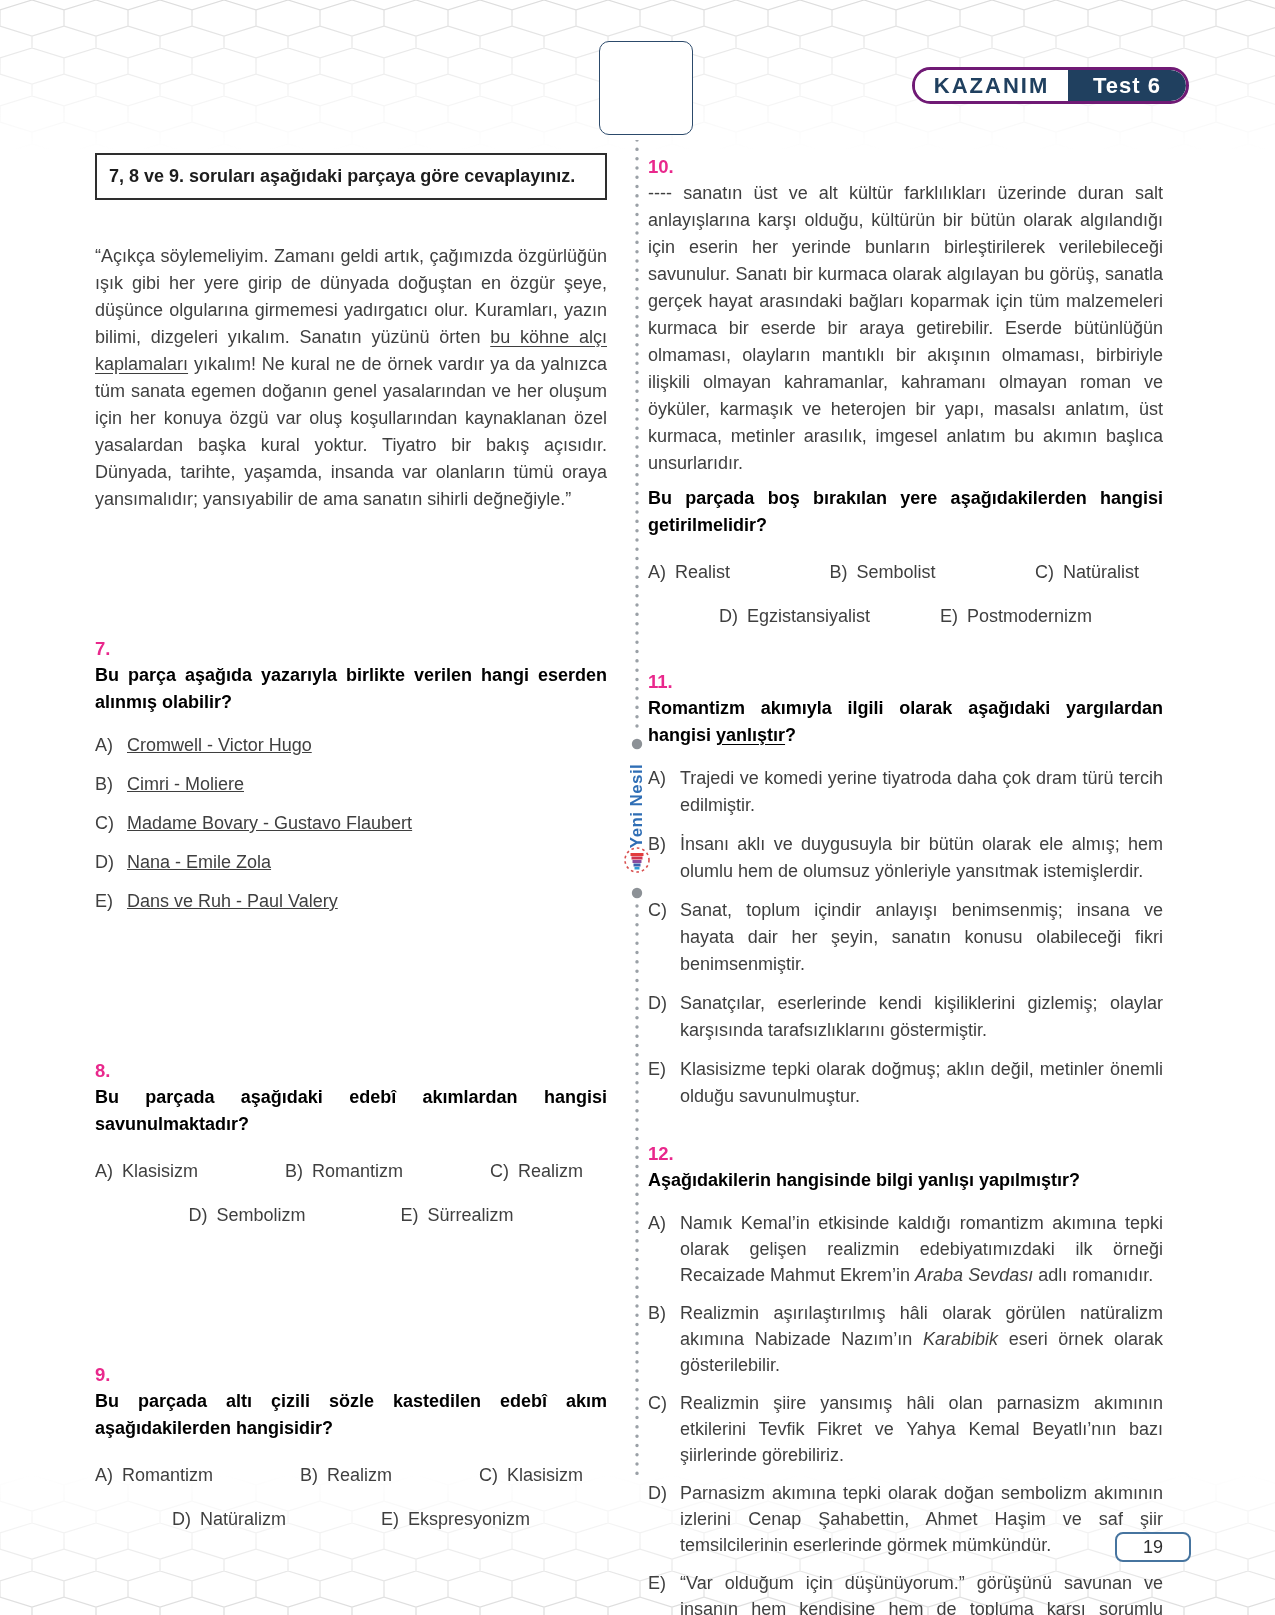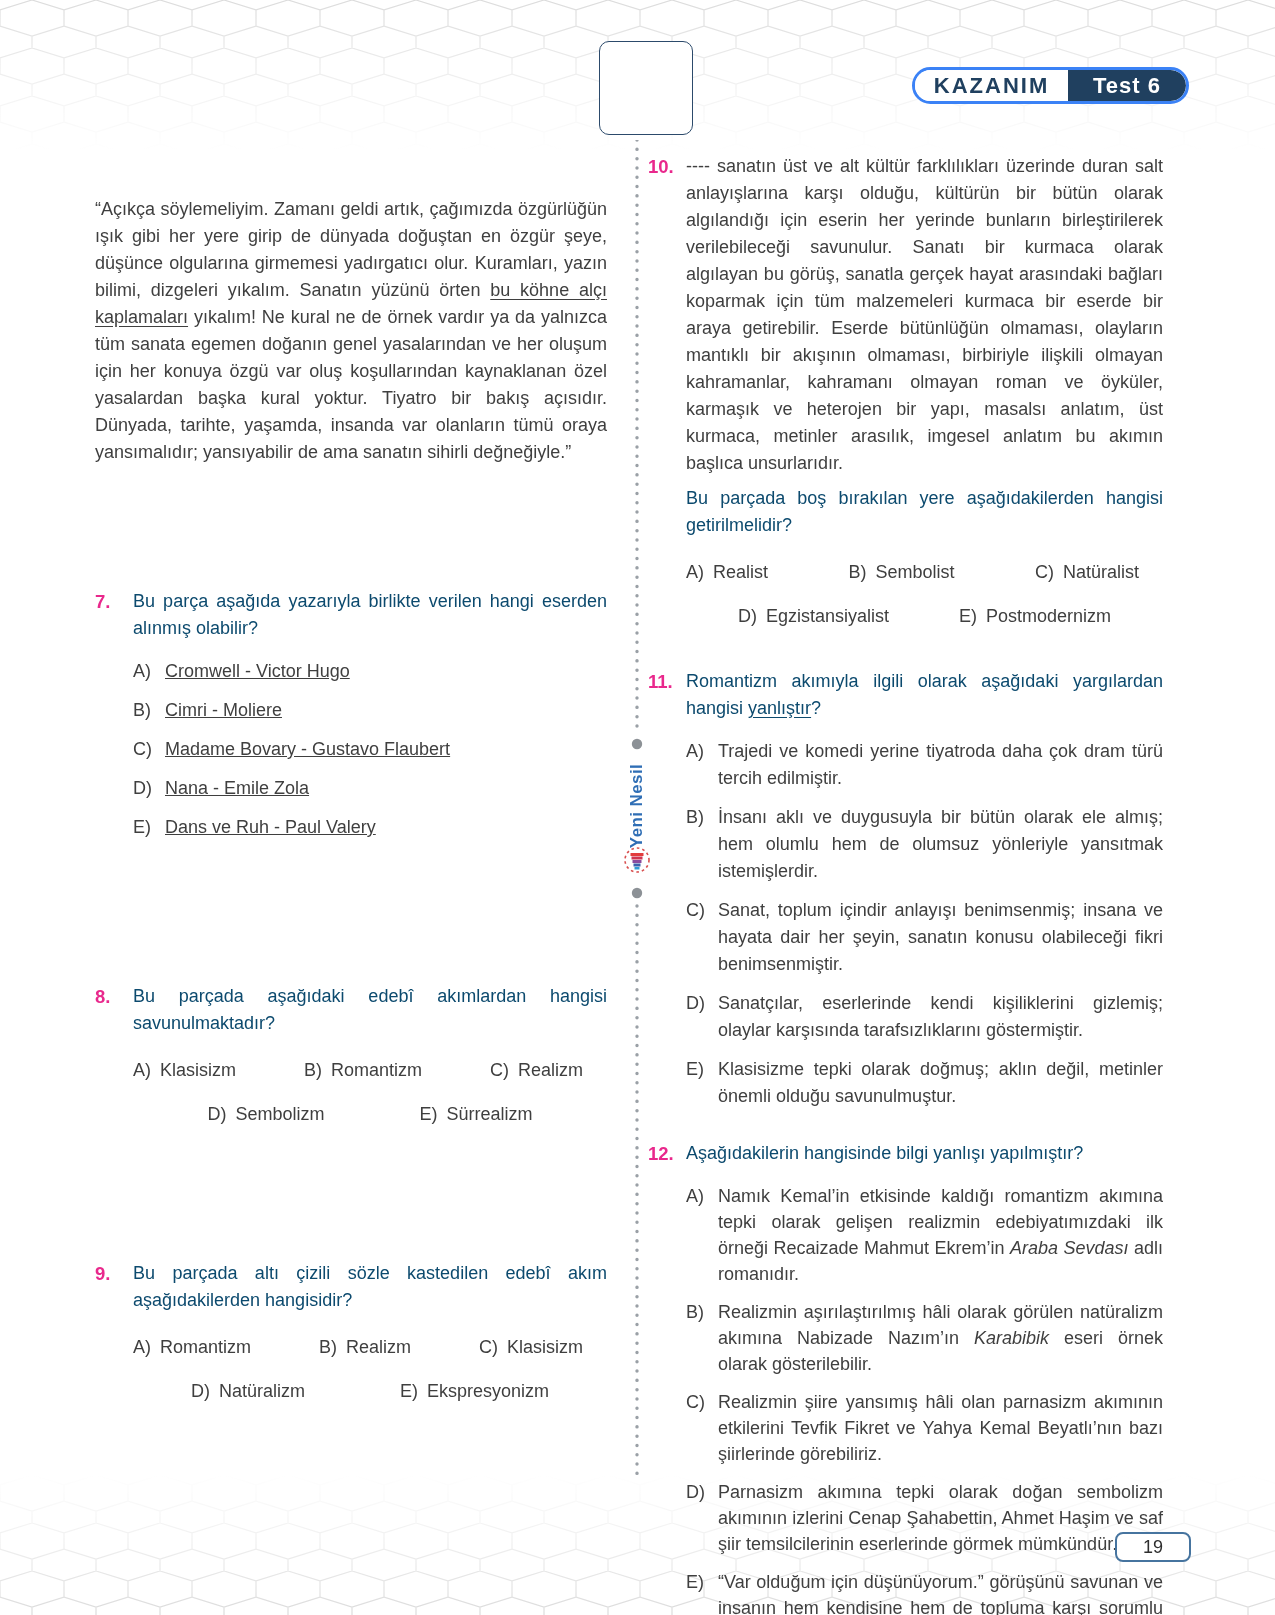--- a/index.html
+++ b/index.html
@@ -13,21 +13,21 @@
   .fade{position:absolute;left:0;width:1275px;z-index:1;pointer-events:none;}
   .fade-top{top:0;height:150px;background:linear-gradient(to bottom,rgba(255,255,255,0) 0%,rgba(255,255,255,.65) 60%,#fff 100%);}
   .fade-bottom{bottom:0;height:140px;background:linear-gradient(to top,rgba(255,255,255,0) 0%,rgba(255,255,255,.65) 60%,#fff 100%);}
 
   
   .qr-box{position:absolute;left:599px;top:41px;width:92px;height:92px;background:#fff;
           border:1.5px solid #2c4a6b;border-radius:10px;z-index:2;}
 
   
   .badge{position:absolute;left:912px;top:67px;width:277px;height:37px;display:flex;
-         border:3px solid #3b82f6;border-radius:21px;overflow:hidden;background:#fff;z-index:2;box-sizing:border-box;}
+         border:3px solid #701a75;border-radius:21px;overflow:hidden;background:#fff;z-index:2;box-sizing:border-box;}
   .badge-left{flex:1;display:flex;align-items:center;justify-content:center;
               color:#20405f;font-weight:bold;font-size:22px;letter-spacing:2px;background:#fff;}
   .badge-right{width:118px;display:flex;align-items:center;justify-content:center;background:#20405f;
                color:#fff;font-weight:bold;font-size:22px;letter-spacing:1px;border-radius:0 18px 18px 0;}
 
   
   .divider-svg{position:absolute;left:630px;top:140px;z-index:2;}
   .logo-wrap{position:absolute;left:637px;top:806px;z-index:3;}
   .logo-text{position:absolute;transform:translate(-50%,-50%) rotate(-90deg);white-space:nowrap;
              font-weight:bold;font-size:17px;color:#2f6eb5;letter-spacing:.4px;}
@@ -35,24 +35,24 @@
 
   
   .col{position:absolute;top:153px;z-index:2;font-size:18px;line-height:27px;}
   .col-left{left:95px;width:512px;}
   .col-right{left:648px;width:515px;}
 
   .instruction-box{border:2.5px solid #2e2e2e;padding:8px 12px;font-weight:bold;font-size:18px;color:#1d1d1d;background:#fff;}
   .passage{margin:43px 0 0 0;text-align:justify;}
   .ul{text-decoration:underline;text-underline-offset:3px;}
 
-  .q{display:flex;}
+  .q{display:flex;flex-direction:column;}
   .qn{width:38px;flex-shrink:0;font-weight:bold;color:#e9288c;font-size:18.5px;}
   .qb{flex:1;min-width:0;}
-  .stem{font-weight:normal;color:#0c4a6e;text-align:justify;}
+  .stem{font-weight:bold;color:#000000;text-align:justify;}
 
   .opts-v{margin-top:16px;}
   .opt{display:flex;margin-top:12px;}
   .opt .ol{width:32px;flex-shrink:0;}
   .opt .ot{flex:1;text-align:justify;}
   .opt .ot.plain{text-align:left;text-decoration:underline;}
   .q12-opts .opt .ot{line-height:26px;}
 
   .opt-row1{display:flex;justify-content:space-between;margin-top:20px;padding-right:24px;}
   .opt-row2{display:flex;justify-content:center;gap:95px;margin-top:17px;}
@@ -117,20 +117,21 @@
     <circle cx="14" cy="14" r="12" fill="#ffffff" stroke="#d85050" stroke-width="1.6" stroke-dasharray="2.6 3"></circle>
     <rect x="7.5" y="7" width="13" height="3" fill="#e23c3c"></rect>
     <rect x="8.5" y="10.5" width="11" height="3" fill="#cf3550"></rect>
     <rect x="9.5" y="14" width="9" height="3" fill="#8a4a9e"></rect>
     <rect x="10.5" y="17.5" width="7" height="3" fill="#3b62ad"></rect>
     <rect x="11.5" y="21" width="5" height="2.5" fill="#2e9bd6"></rect>
   </svg>
 
   <div class="col col-left">
 
+    <div class="instruction-box">7, 8 ve 9. soruları aşağıdaki parçaya göre cevaplayınız.</div>
 
     <p class="passage"><span>“Açıkça söylemeliyim. Zamanı geldi artık, çağımızda özgürlüğün ışık gibi her yere girip de dünyada doğuştan en özgür şeye, düşünce olgularına girmemesi yadırgatıcı olur. Kuramları, yazın bilimi, dizgeleri yıkalım. Sanatın yüzünü örten </span><span class="ul">bu köhne alçı kaplamaları</span><span> yıkalım! Ne kural ne de örnek vardır ya da yalnızca tüm sanata egemen doğanın genel yasalarından ve her oluşum için her konuya özgü var oluş koşullarından kaynaklanan özel yasalardan başka kural yoktur. Tiyatro bir bakış açısıdır. Dünyada, tarihte, yaşamda, insanda var olanların tümü oraya yansımalıdır; yansıyabilir de ama sanatın sihirli değneğiyle.”</span></p>
 
     <div class="q mt-q7">
       <div class="qn">7.</div>
       <div class="qb">
         <div class="stem">Bu parça aşağıda yazarıyla birlikte verilen hangi eserden alınmış olabilir?</div>
         <div class="opts-v">
           <div class="opt">
               <span class="ol">A)</span>

